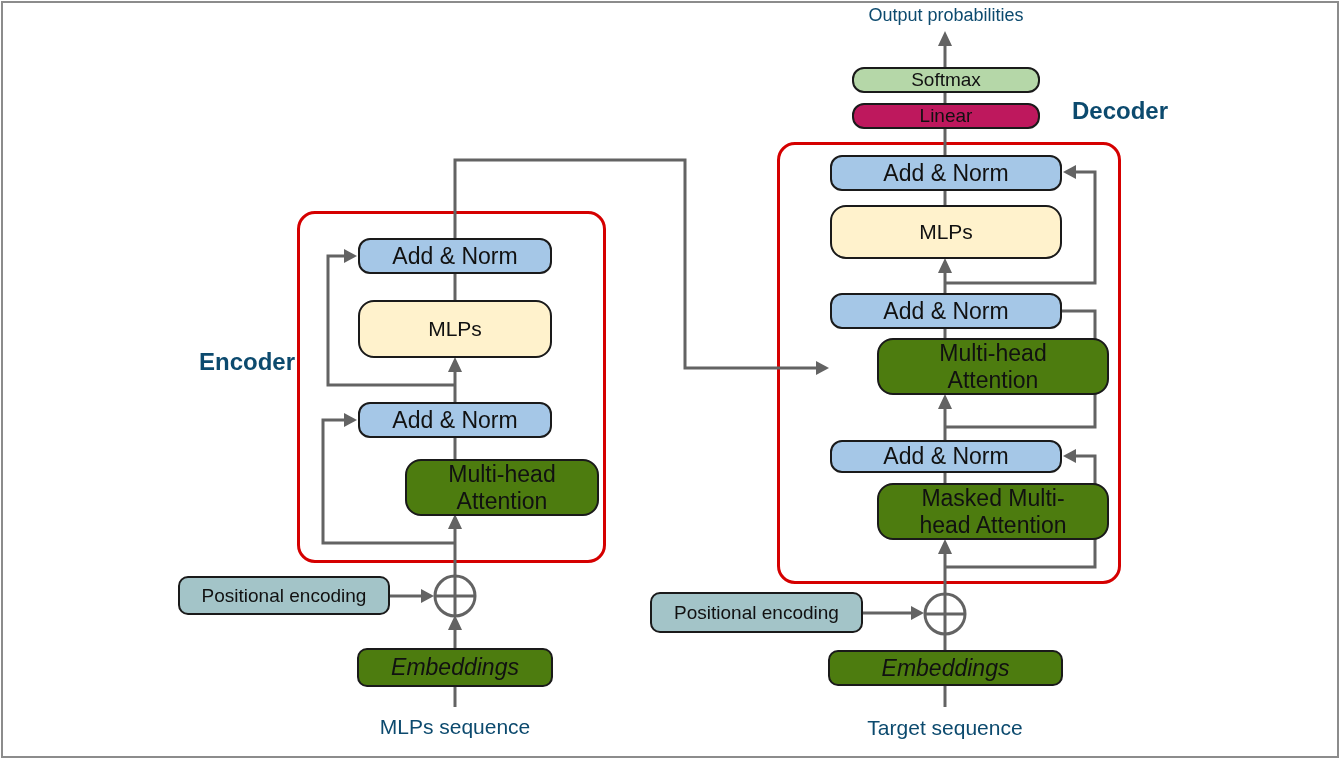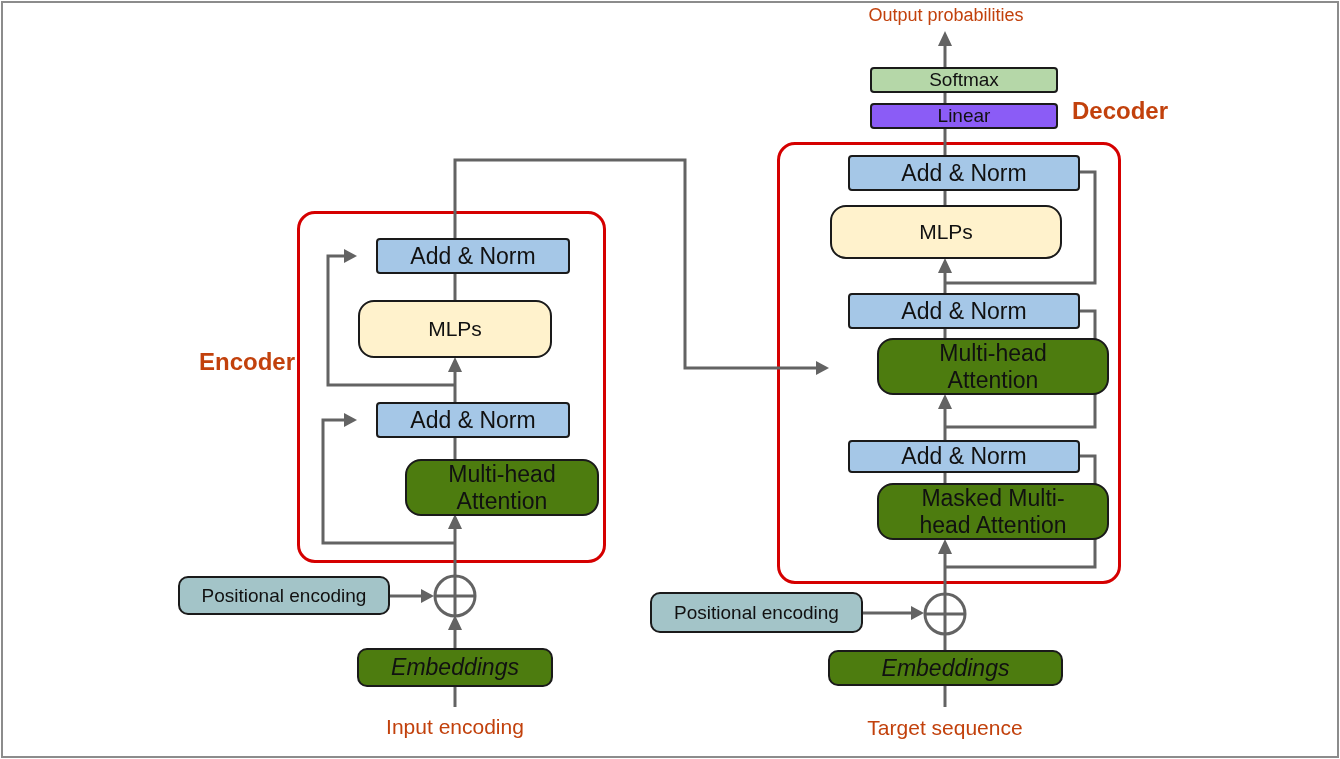--- a/index.html
+++ b/index.html
@@ -27,33 +27,33 @@
     position:absolute;
     box-sizing:border-box;
     border:2px solid #1a1a1a;
     display:flex;align-items:center;justify-content:center;
     text-align:center;
     color:#111;
     font-size:23px;
     line-height:1.15;
     z-index:3;
   }
-  .r8{border-radius:4px;margin-left:18px;}
+  .r8{border-radius:12px;}
   .r10{border-radius:10px;}
   .r16{border-radius:16px;}
   .addnorm{background:#a5c7e7;}
   .mlps{background:#fff2cc;}
   .attn{background:#4d7c0f;margin-left:47px;}
   .softmax{background:#b5d7a8;font-size:19px;}
-  .linear{background:#8b5cf6;font-size:19px;}
+  .linear{background:#be185d;font-size:19px;}
   .posenc{background:#a3c4c8;font-size:19px;}
   .emb{background:#4d7c0f;font-style:italic;}
   .floatlabel{
     position:absolute;
-    color:#c2410c;
+    color:#0c4a6e;
     z-index:3;
     white-space:nowrap;
   }
   .seq-label{font-size:21px;transform:translateX(-50%);}
   .title-label{font-size:24px;font-weight:bold;}
   .out-label{font-size:18px;transform:translateX(-50%);}
 </style>
 </head>
 <body>
 
@@ -127,21 +127,21 @@
   <div class="box linear r8" style="left:852px;top:103px;width:188px;height:26px;">Linear</div>
   <div class="floatlabel title-label" style="left:1072px;top:97px;text-align:right;">Decoder</div>
   <div class="floatlabel title-label" style="left:155px;top:348px;margin-left:44px;">Encoder</div>
 
   <div class="box addnorm r8" style="left:358px;top:238px;width:194px;height:36px;">Add &amp; Norm</div>
   <div class="box mlps r16" style="left:358px;top:300px;width:194px;height:58px;font-size:21px;">MLPs</div>
   <div class="box addnorm r8" style="left:358px;top:402px;width:194px;height:36px;">Add &amp; Norm</div>
   <div class="box attn r16" style="left:358px;top:459px;width:194px;height:57px;padding:0 30px;">Multi-head Attention</div>
   <div class="box posenc r10" style="left:178px;top:576px;width:212px;height:39px;">Positional encoding</div>
   <div class="box emb r10" style="left:357px;top:648px;width:196px;height:39px;">Embeddings</div>
-  <div class="floatlabel seq-label" style="left:455px;top:715px;">Input encoding</div>
+  <div class="floatlabel seq-label" style="left:455px;top:715px;">MLPs sequence</div>
 
   <div class="box addnorm r8" style="left:830px;top:155px;width:232px;height:36px;">Add &amp; Norm</div>
   <div class="box mlps r16" style="left:830px;top:205px;width:232px;height:54px;font-size:21px;">MLPs</div>
   <div class="box addnorm r8" style="left:830px;top:293px;width:232px;height:36px;">Add &amp; Norm</div>
   <div class="box attn r16" style="left:830px;top:338px;width:232px;height:57px;padding:0 55px;">Multi-head Attention</div>
   <div class="box addnorm r8" style="left:830px;top:440px;width:232px;height:33px;">Add &amp; Norm</div>
   <div class="box attn r16" style="left:830px;top:483px;width:232px;height:57px;padding:4px 20px;">Masked Multi-head Attention</div>
   <div class="box posenc r10" style="left:650px;top:592px;width:213px;height:41px;">Positional encoding</div>
   <div class="box emb r10" style="left:828px;top:650px;width:235px;height:36px;">Embeddings</div>
   <div class="floatlabel seq-label" style="left:945px;top:716px;">Target sequence</div>

